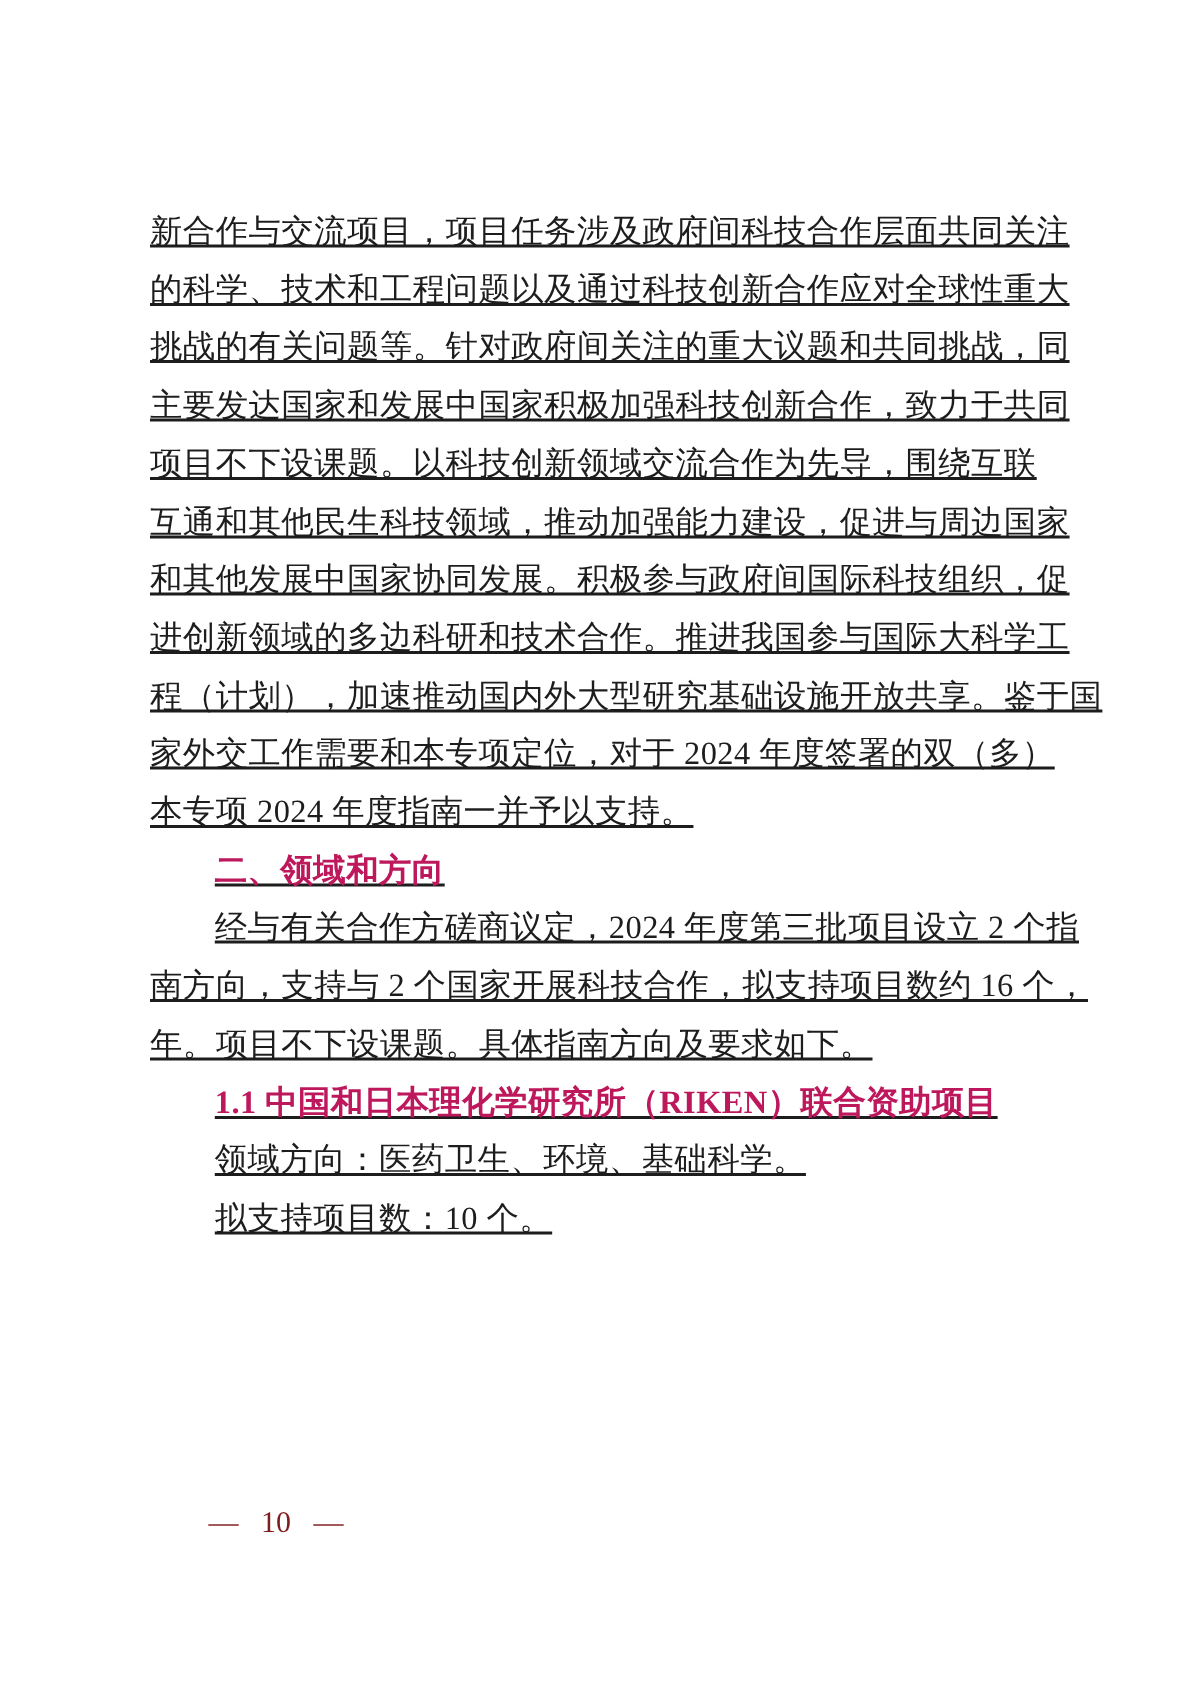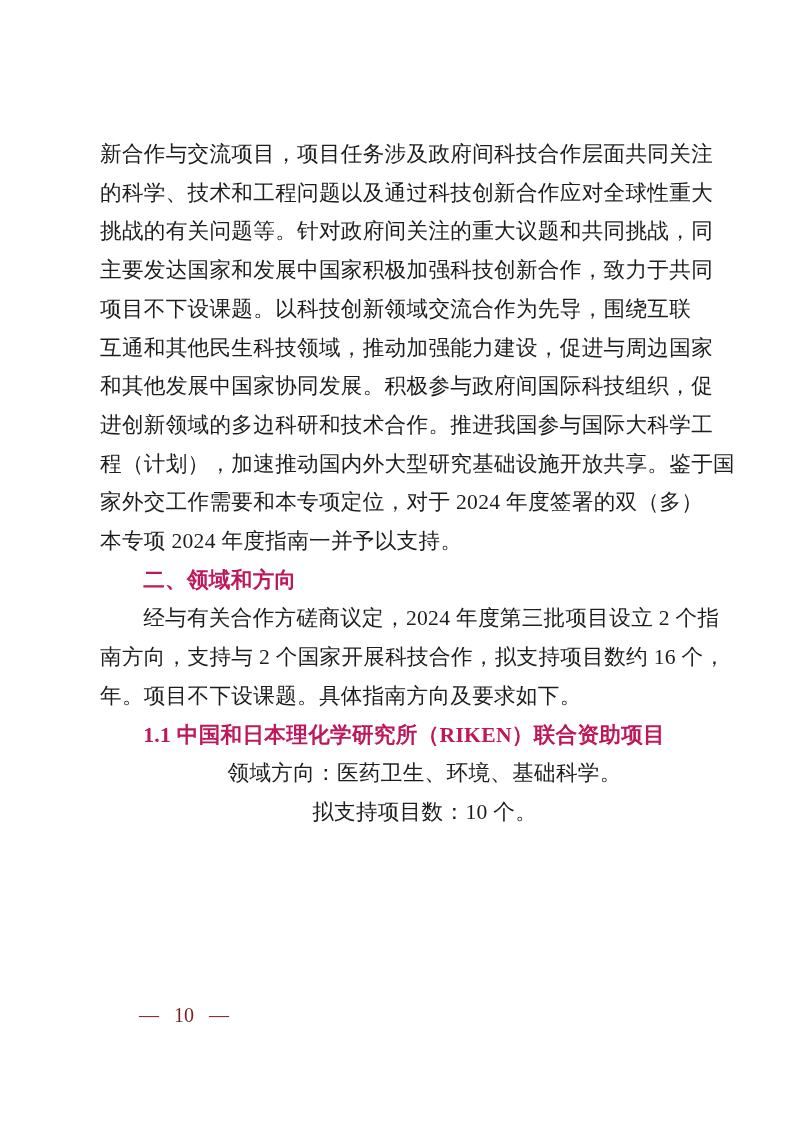--- a/index.html
+++ b/index.html
@@ -7,28 +7,29 @@
     width:794px;height:1123px;background:#ffffff;
     font-family:"Liberation Serif","DejaVu Serif",serif;
   }
   .page{
     position:relative;width:794px;height:1123px;background:#ffffff;overflow:hidden;
   }
   .content{
     position:absolute;left:100px;top:135px;width:606px;
     font-size:21.6px;line-height:38.7px;color:#1d1d1d;
     letter-spacing:0.3px;
+    text-decoration:underline;
   }
   .line{white-space:nowrap;}
   .indent-first .line:first-child{text-indent:2em;}
   .heading{
     font-weight:bold;color:#be185d;text-indent:2em;white-space:nowrap;
     font-family:"Liberation Serif","DejaVu Serif",serif;
   }
-  .indented{text-indent:2em;text-align:center;}
+  .indented{text-indent:2em;}
   .footer{
     position:absolute;left:127px;top:1000px;
     font-size:20px;color:#7f1d1d;line-height:30px;
     letter-spacing:0;
     margin-left:12px;
   }
   .footer .dash{display:inline-block;margin:0 10px 0 0;}
   .footer .dash.right{margin:0 0 0 10px;}
   .footer .num{display:inline-block;}
 </style>

